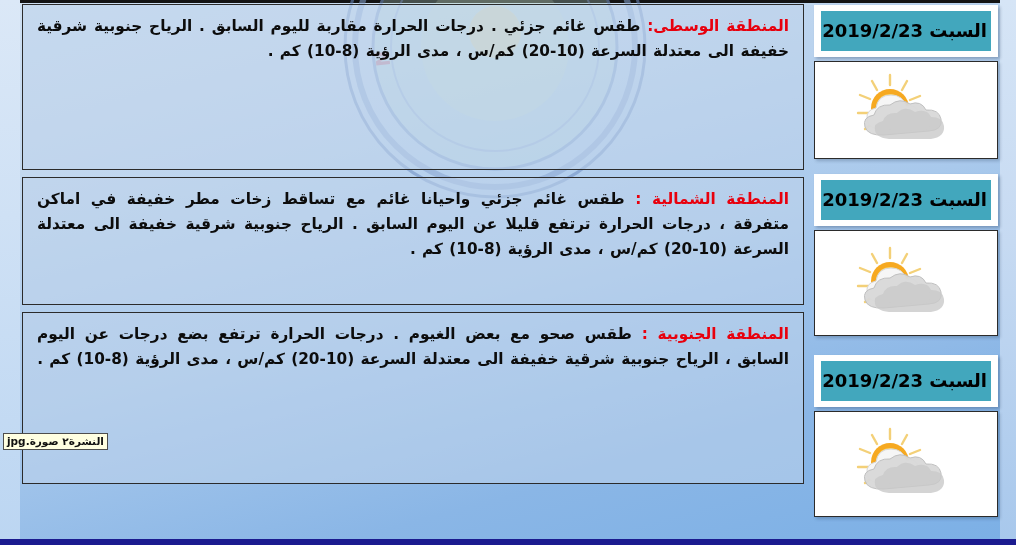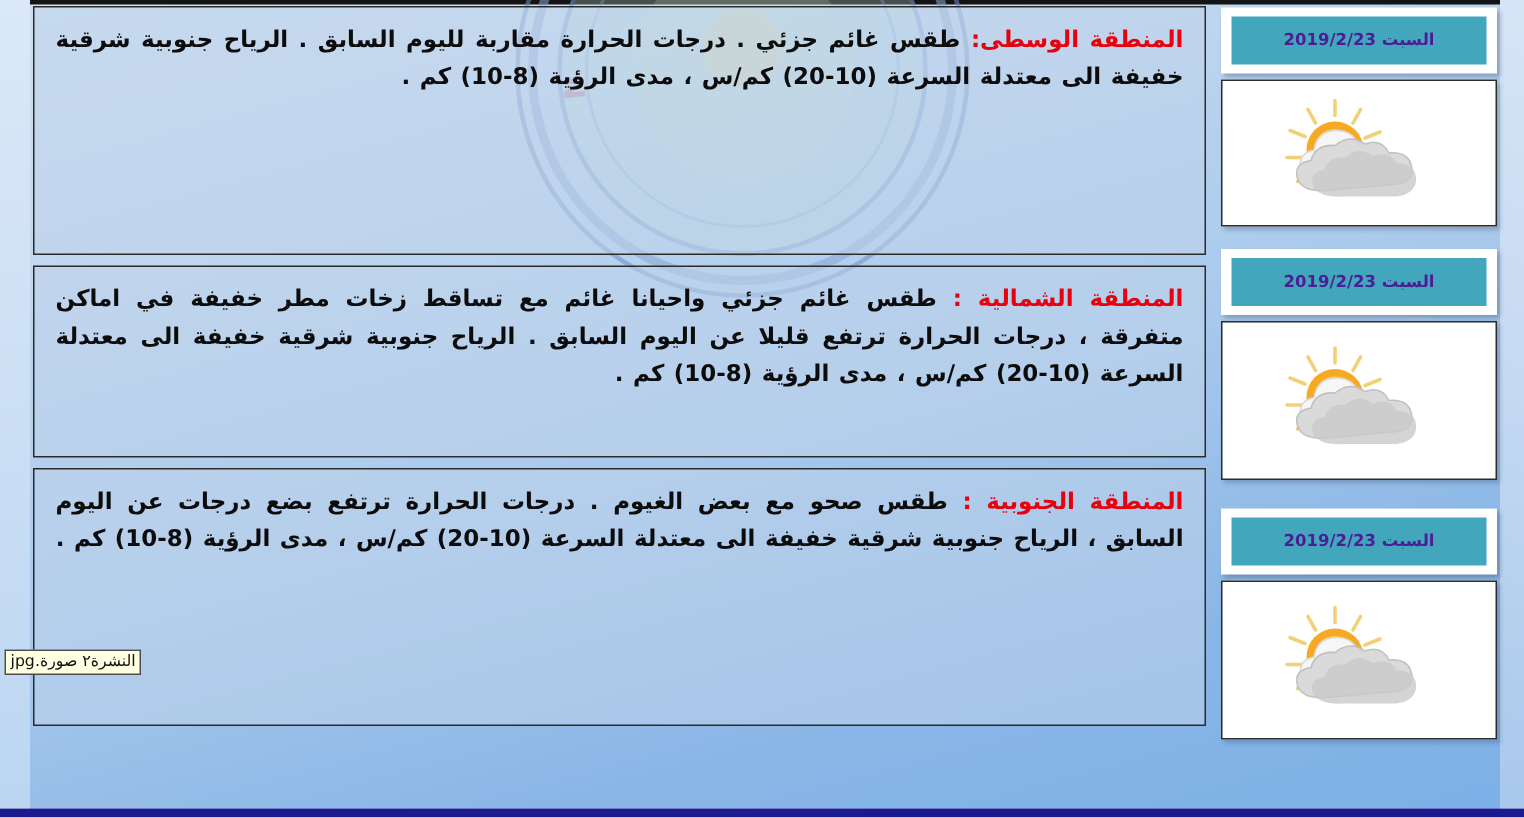--- a/index.html
+++ b/index.html
@@ -71,23 +71,23 @@
   }
   .card-group{margin-bottom:8px;}
   .date-badge-wrap{
     background:#ffffff;
     padding:6px 7px;
     box-shadow:2px 2px 3px rgba(40,60,90,.33);
     margin-bottom:4px;
   }
   .date-badge{
     background:#42a7bd;
-    color:#4c1d95;
-    font-size:11px;font-weight:bold;
-    text-align:center;
+    color:#000000;
+    font-size:18px;font-weight:bold;
+    text-align:left;
     padding:9px 4px 10px 4px;
     direction:rtl;
     white-space:nowrap;
   }
   .icon-box{
     background:#ffffff;
     border:1px solid #2b2b2b;
     height:96px;
     display:flex;align-items:center;justify-content:center;
     box-shadow:2px 2px 3px rgba(40,60,90,.28);
@@ -105,20 +105,21 @@
     position:absolute;left:3px;top:433px;
     background:#ffffe1;
     border:1px solid #4d4d4d;
     font-size:10.5px;
     color:#101010;
     padding:1px 3px 2px 3px;
     direction:rtl;
     white-space:nowrap;
     z-index:40;
     font-family:"DejaVu Sans","Liberation Sans",sans-serif;
+    font-weight:bold;
   }
 </style>
 </head>
 <body>
 
 <div id="page">
 
   <div id="left-strip"></div>
   <div id="right-strip"></div>
   <div id="top-rule"></div>

